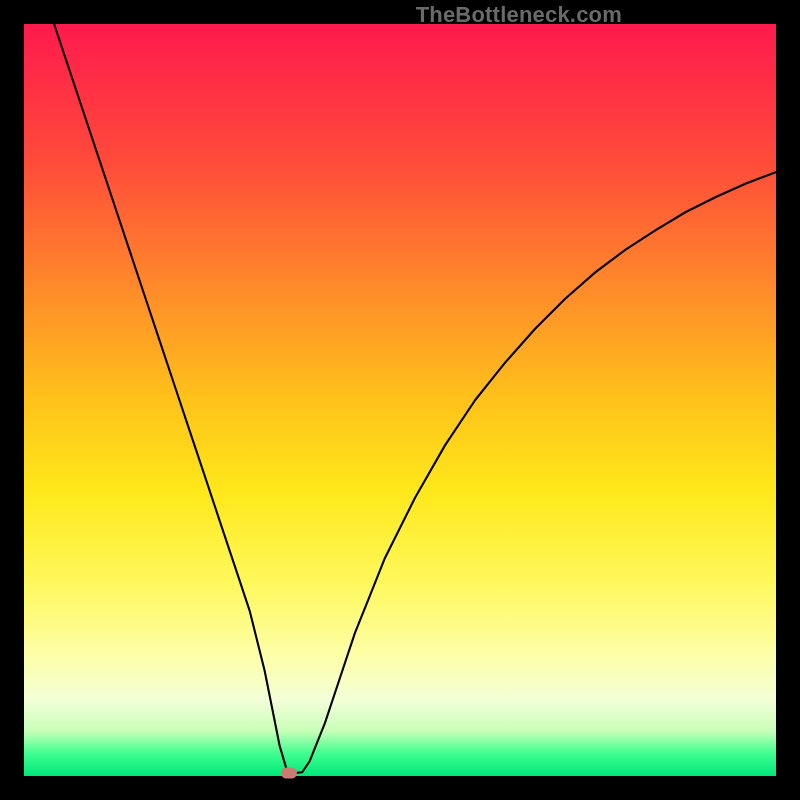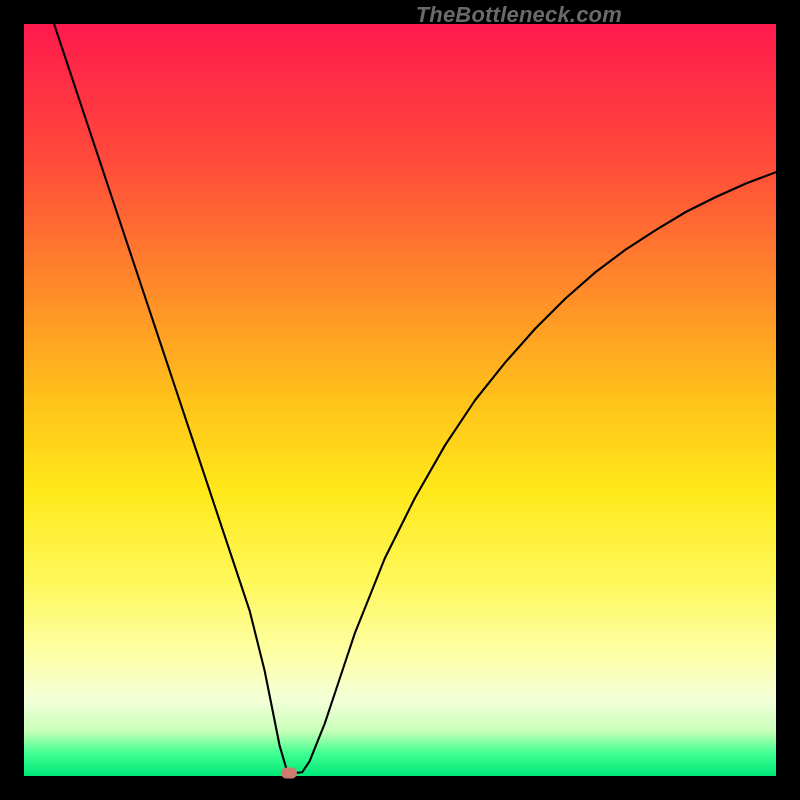--- a/index.html
+++ b/index.html
@@ -10,21 +10,20 @@
     background: #000;
     overflow: hidden;
   }
   .frame {
     position: absolute;
     left: 0;
     top: 0;
     width: 632px;
     height: 800px;
     background: #000;
-    font-style: italic;
   }
   .plot {
     position: absolute;
     left: 24px;
     top: 24px;
     width: 752px;
     height: 752px;
     background: linear-gradient(to bottom,
       #ff1a4d 0%,
       #ff4a3a 18%,

